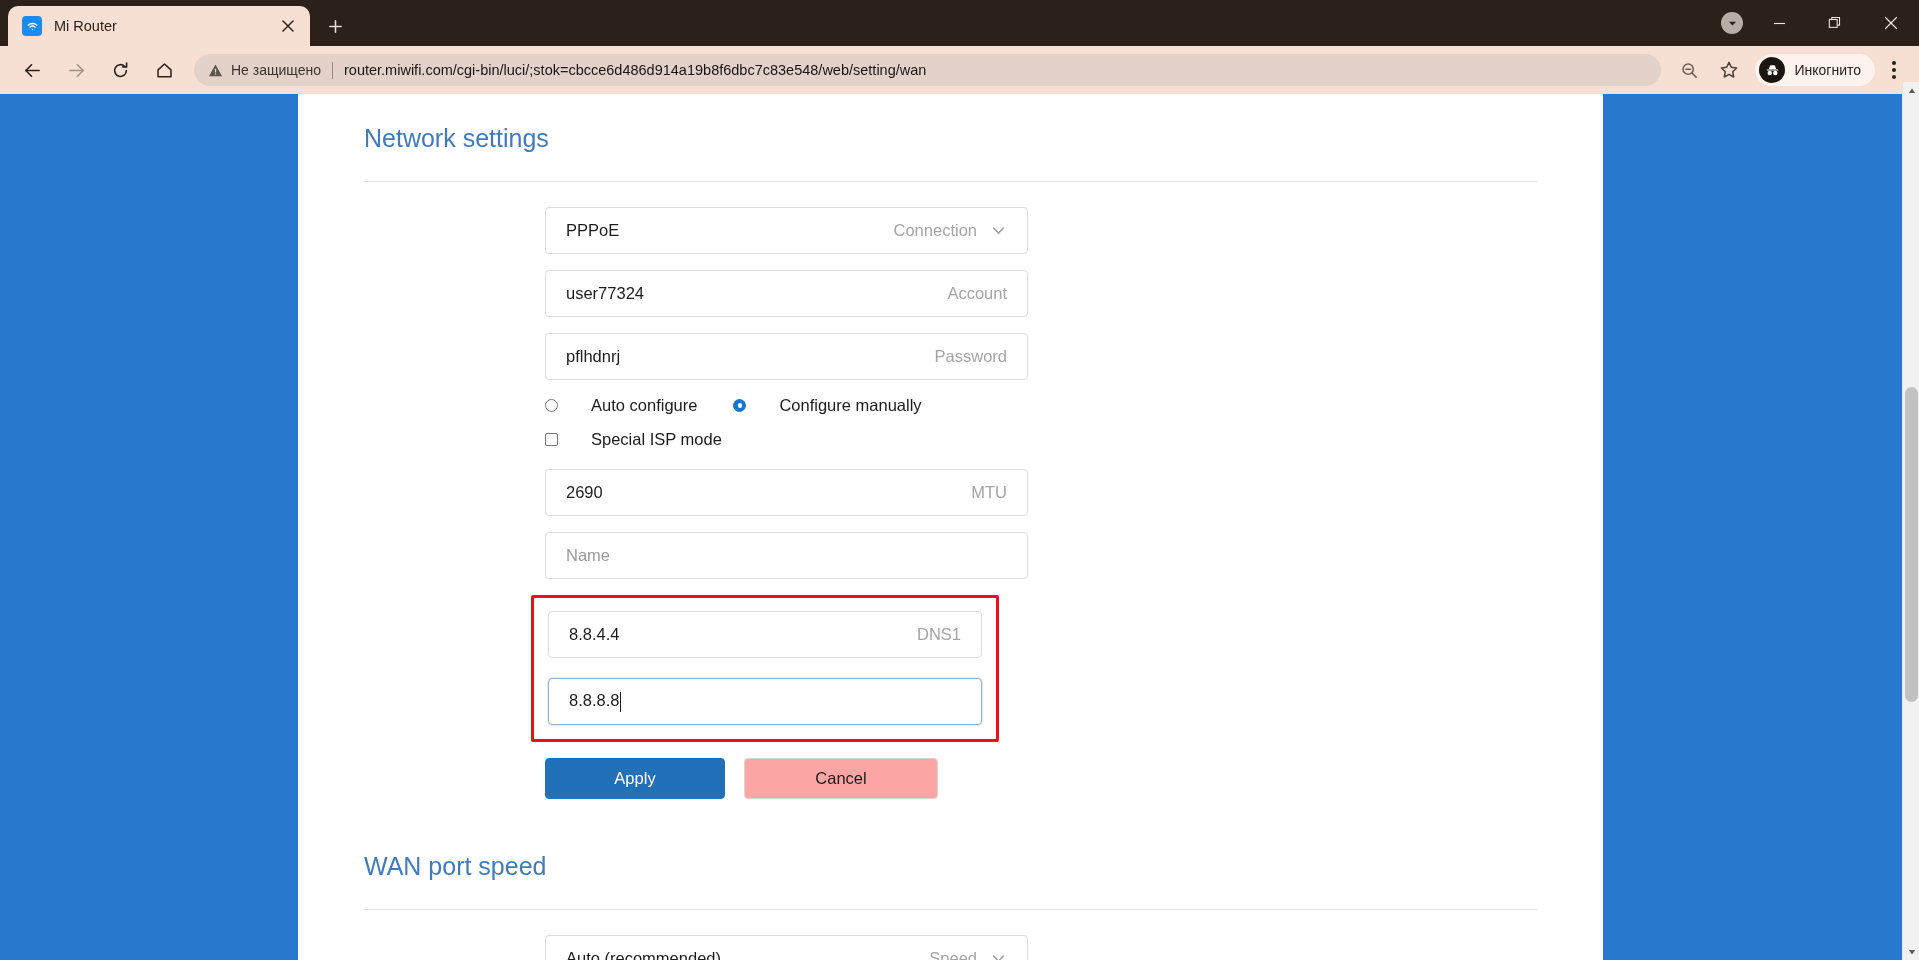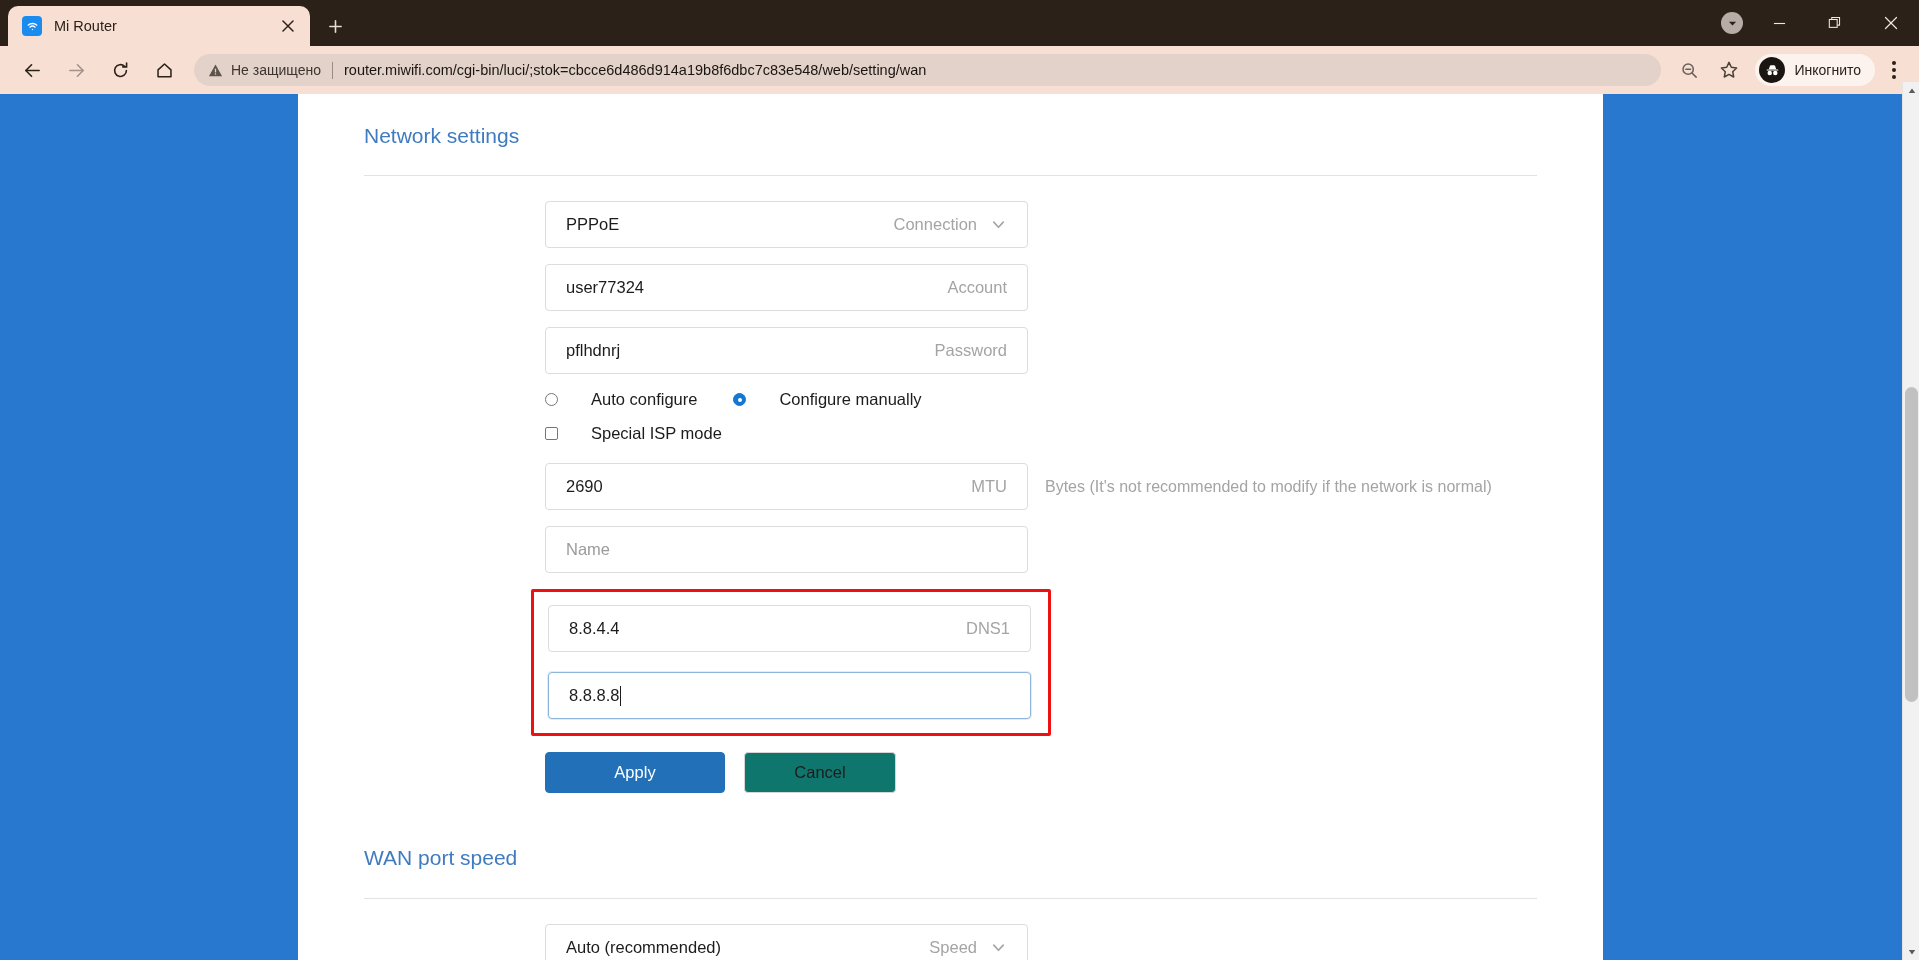--- a/index.html
+++ b/index.html
@@ -190,21 +190,21 @@
     height: 866px;
     background: #ffffff;
   }
 
   .content-inner {
     padding: 0 66px;
   }
 
   .section-title {
     color: #3f7bbf;
-    font-size: 21px;
+    font-size: 25px;
     padding-top: 27px;
     padding-bottom: 0;
     line-height: 1.4;
     font-weight: 400;
   }
   .divider {
     height: 1px;
     background: #e3e3e3;
     margin-top: 25px;
   }
@@ -318,21 +318,21 @@
     display: flex;
     align-items: center;
     margin-top: 15px;
     margin-bottom: 20px;
   }
 
   .highlight-box {
     border: 3px solid #ee1111;
     border-radius: 2px;
     padding: 13px 14px 14px 14px;
-    width: 520px;
+    width: 468px;
     margin-left: -14px;
     margin-top: 9px;
     margin-bottom: 12px;
   }
   .highlight-box .field-row { margin-bottom: 0; }
   .highlight-box .field-row + .field-row { margin-top: 20px; }
 
   .btn-row {
     display: flex;
     align-items: center;
@@ -346,22 +346,22 @@
     justify-content: center;
     font-size: 16.5px;
   }
   .btn-primary {
     width: 180px;
     background: #2170b8;
     color: #ffffff;
     border: 1px solid #2170b8;
   }
   .btn-secondary {
-    width: 152px;
-    background: #0f766e;
+    width: 194px;
+    background: #fca5a5;
     color: #1c1c1c;
     border: 1px solid #d6d6d6;
     margin-left: 19px;
   }
 
   .section-title.second { padding-top: 50px; }
 
   
   .scrollbar {
     position: absolute;
@@ -563,21 +563,20 @@
               <span class="checkbox"></span>
               <span class="choice-label">Special ISP mode</span>
             </label>
           </div>
 
           <div class="field-row">
             <div class="field">
               <span class="field-value">2690</span>
               <span class="field-label">MTU</span>
             </div>
-            <span class="hint">Bytes (It's not recommended to modify if the network is normal)</span>
           </div>
 
           <div class="field-row">
             <div class="field">
               <span class="field-value placeholder">Name</span>
             </div>
           </div>
 
           <div class="highlight-box">
             <div class="field-row">

